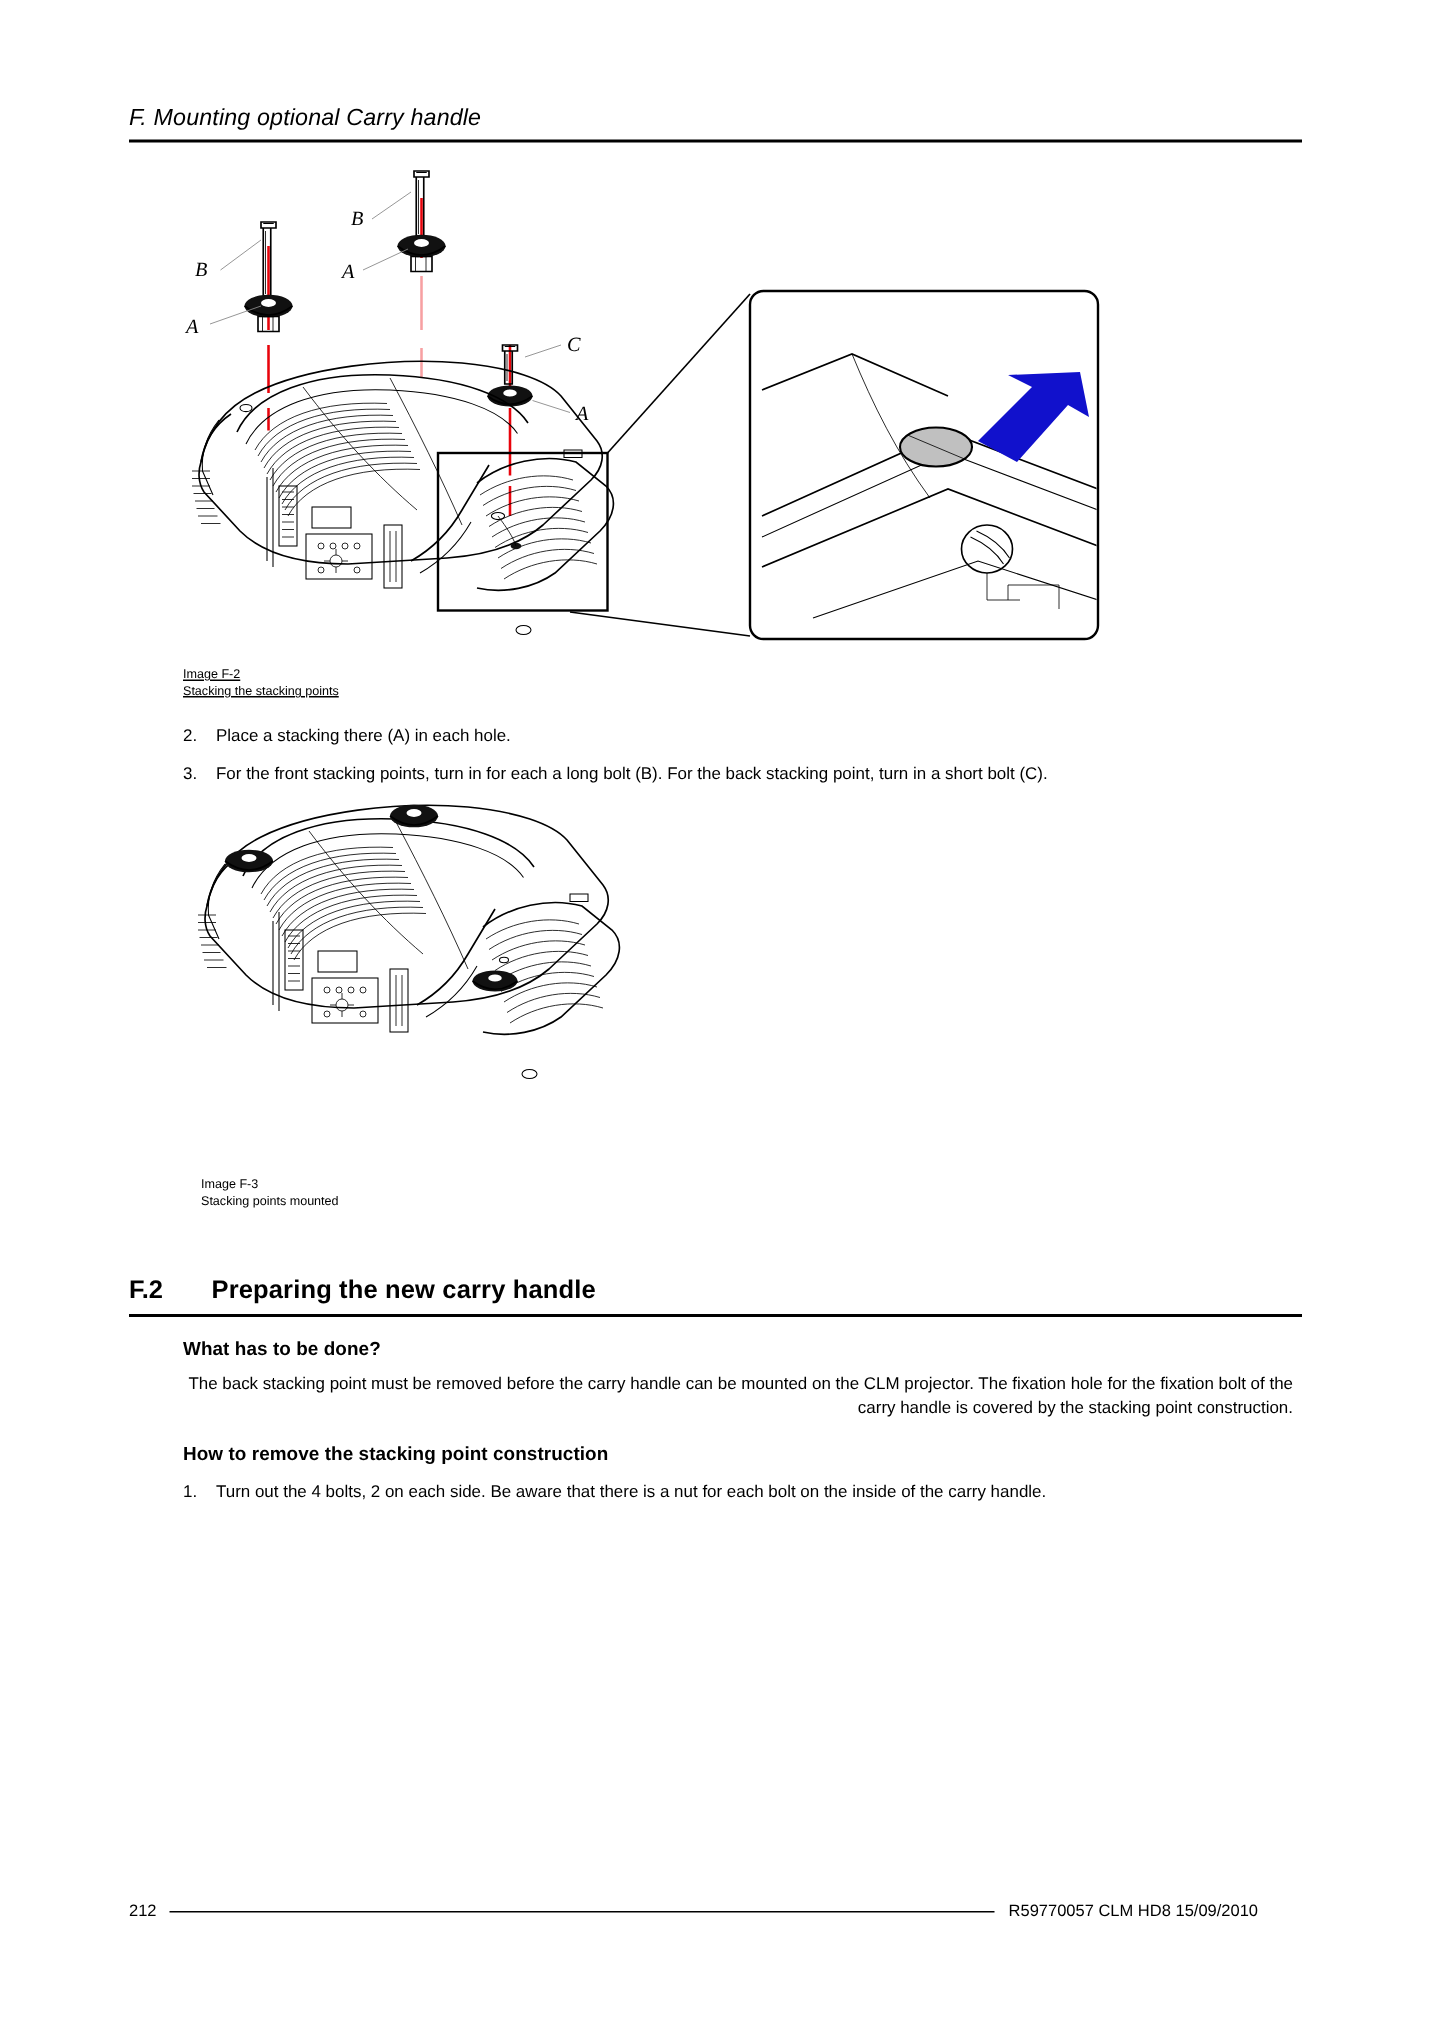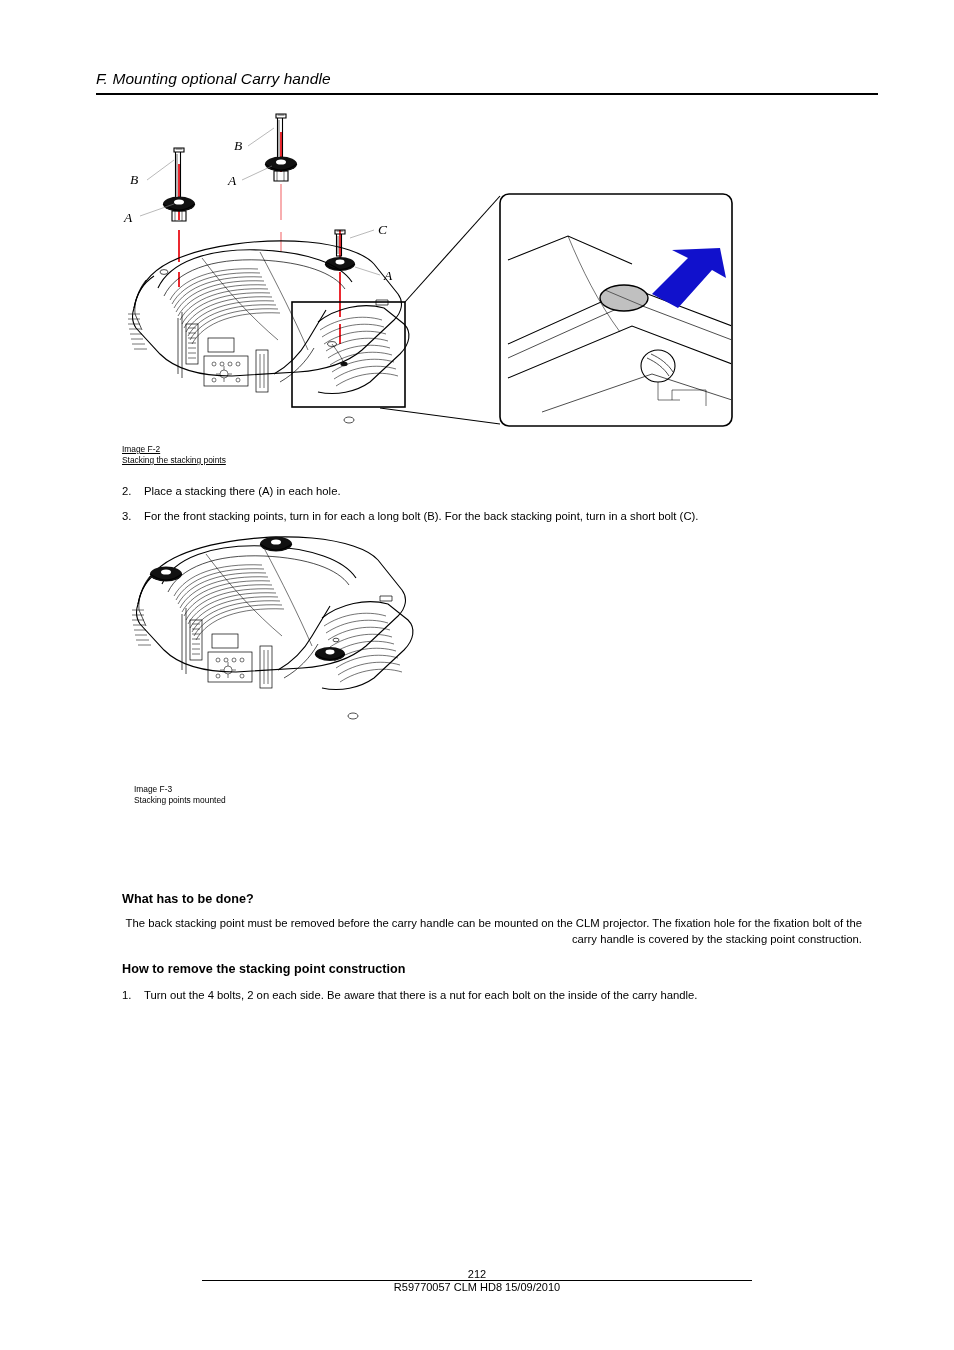--- a/index.html
+++ b/index.html
@@ -8,21 +8,21 @@
     background:#ffffff;
     font-family:"Liberation Sans", sans-serif;
     color:#000000;
     position:relative;
     overflow:hidden;
     -webkit-font-smoothing:antialiased;
   }
   .page { position:absolute; inset:0; }
 
   
-  .hdr { position:absolute; left:86px; top:70px; width:782px;margin-left:10px; }
+  .hdr { position:absolute; left:86px; top:70px; width:782px; }
   .hdr-title {
     font-style:italic; font-size:15.5px; font-weight:400;
     letter-spacing:.1px; white-space:nowrap;
   }
   .hdr-rule { margin-top:5px; border-top:2.2px solid #000; width:782px; }
 
   
   .figure { position:absolute; }
   .fig-caption { font-size:8.4px; line-height:11px; color:#000; }
   .fig-caption div { white-space:nowrap; }
@@ -43,21 +43,21 @@
 
   .subhead {
     position:absolute; font-size:12.6px; font-weight:bold; letter-spacing:.05px;
   }
   .para {
     position:absolute; font-size:11.3px; line-height:15.5px; text-align:left;
   }
 
   
   .footer { position:absolute; left:86px; top:1268px; width:782px;
-            display:flex; align-items:center;flex-direction:column; }
+            display:flex; align-items:center; }
   .footer .pg { font-size:11px; }
   .footer .fline { flex:0 0 auto; height:0; border-top:1.6px solid #000;
                    margin:0 9px; }
   .footer .ref { font-size:11px; white-space:nowrap; }
 
   
   svg { display:block; }
   .ln   { fill:none; stroke:#000; stroke-width:1.1; }
   .ln-t { fill:none; stroke:#000; stroke-width:.7; }
   .ln-h { fill:none; stroke:#000; stroke-width:.55; }
@@ -410,20 +410,27 @@
         <path class="ln" d="M191,122 q15,11 30,0"></path>
       </g>
     </svg>
 
     <div class="fig-caption" style="margin-top:2px; margin-left:10px;">
       <div>Image F-3</div>
       <div>Stacking points mounted</div>
     </div>
   </div>
 
+  <div class="sec-head" style="top:850px;">
+    <div class="row">
+      <span class="no">F.2</span>
+      <span class="ttl">Preparing the new carry handle</span>
+    </div>
+    <div class="rule"></div>
+  </div>
 
   <div class="subhead" style="left:122px; top:892px;">What has to be done?</div>
 
   <div class="para" style="left:122px; top:916px; width:740px;text-align:right;">The back stacking point must be removed before the carry handle can be mounted on the CLM projector.  The fixation hole for the fixation bolt of the carry handle is covered by the stacking point construction.</div>
 
   <div class="subhead" style="left:122px; top:962px;">How to remove the stacking point construction</div>
 
   <div class="step" style="left:122px; top:988px; width:740px;">
     <span class="num">1.</span>
     <span class="txt">Turn out the 4 bolts, 2 on each side.  Be aware that there is a nut for each bolt on the inside of the carry handle.</span>

